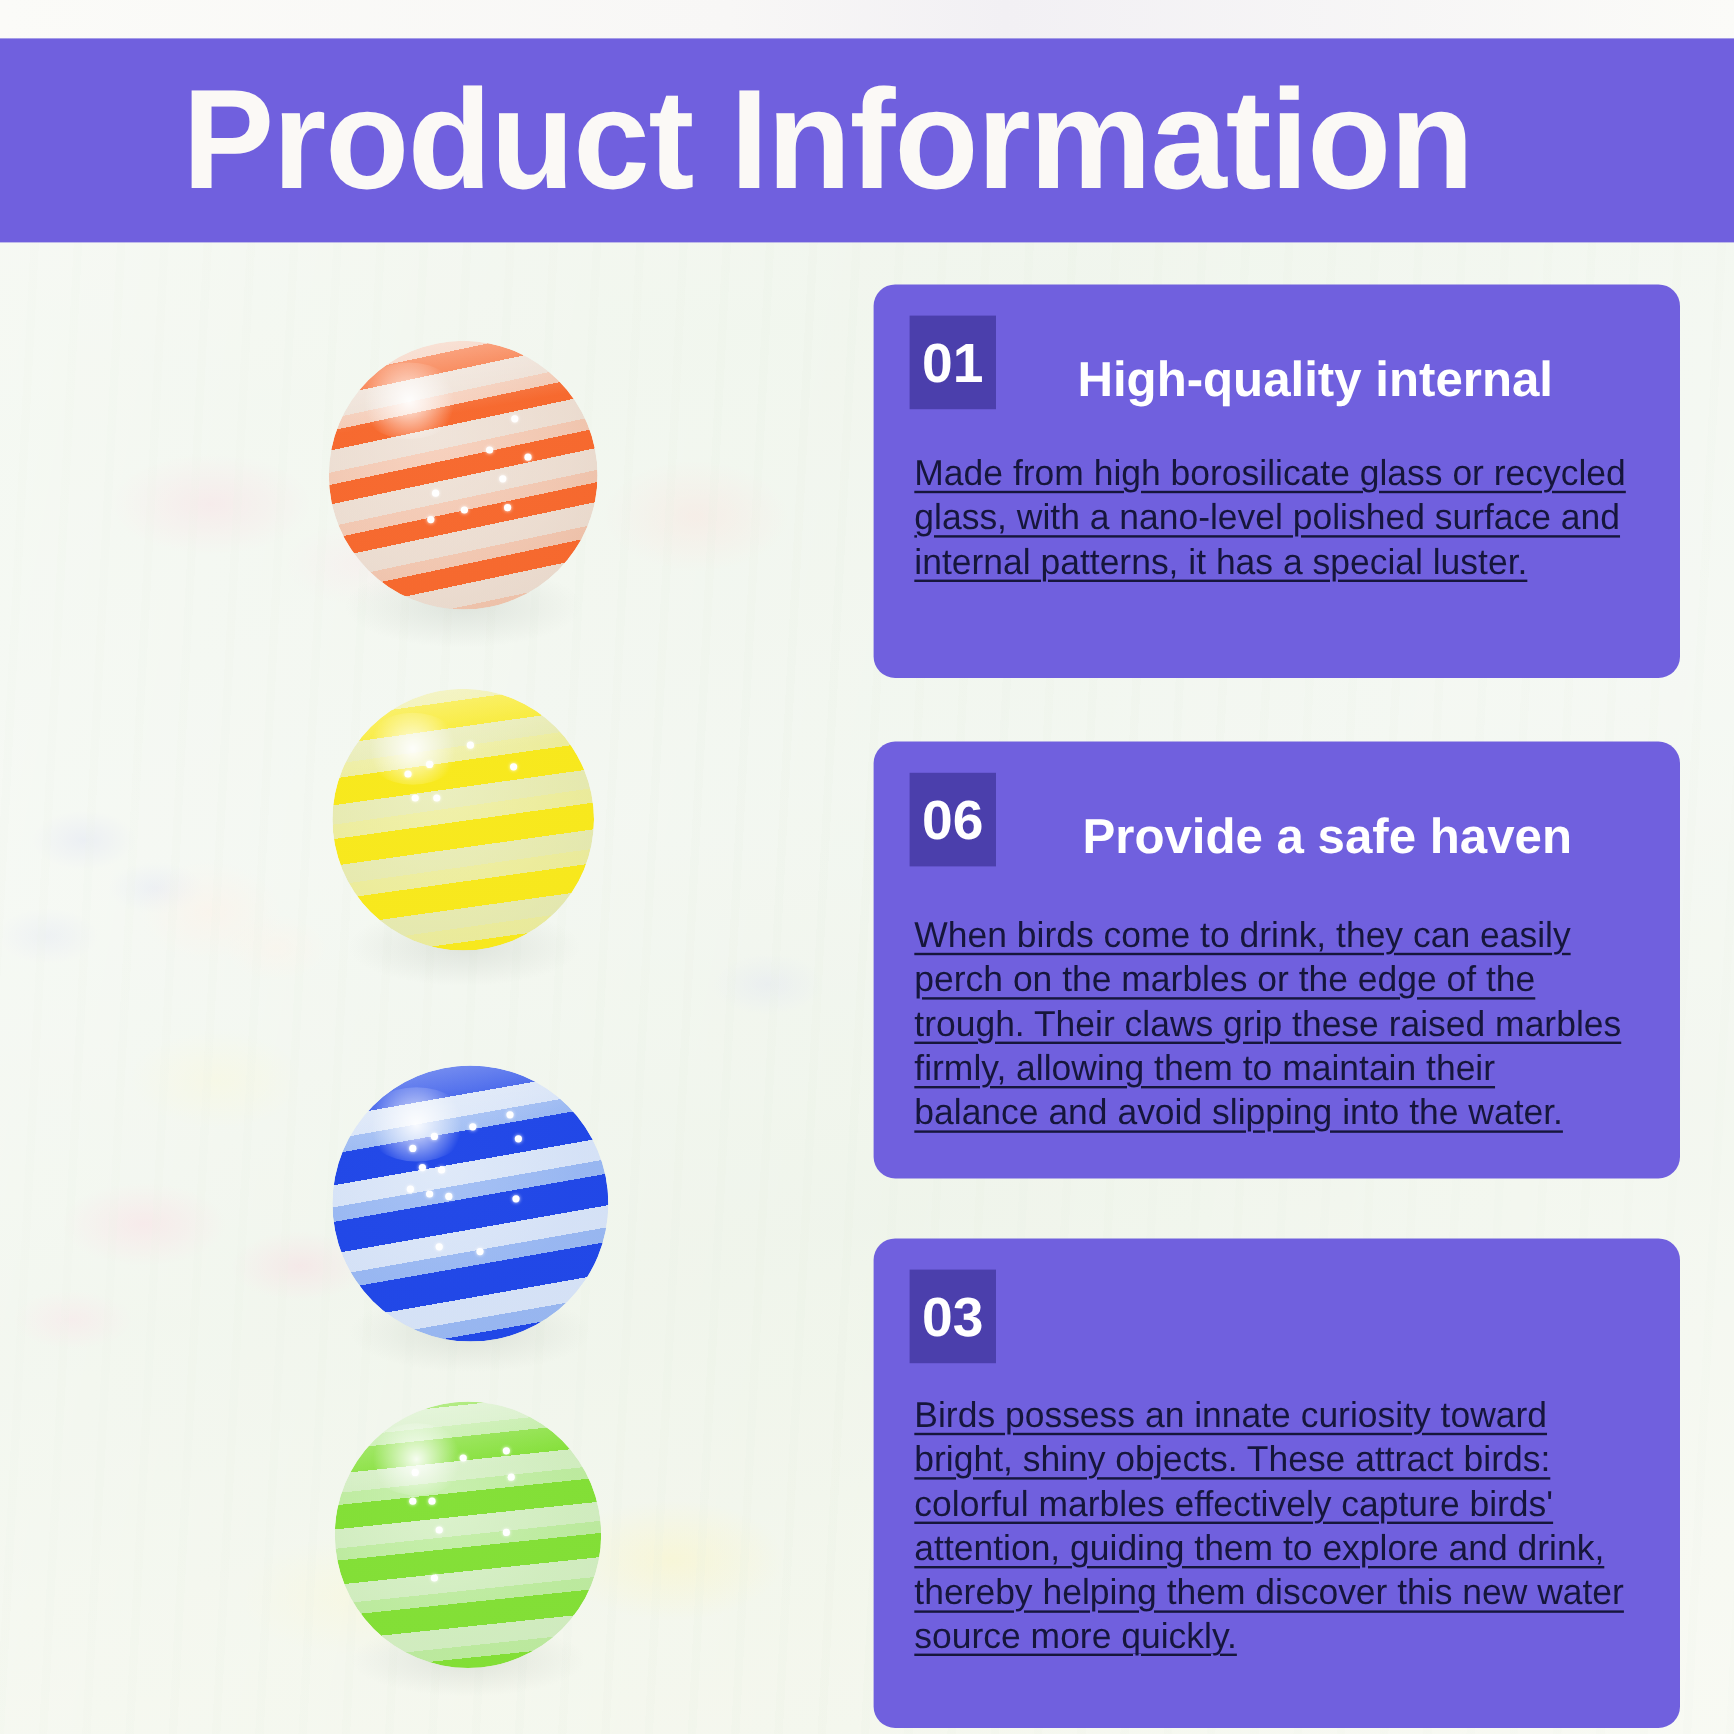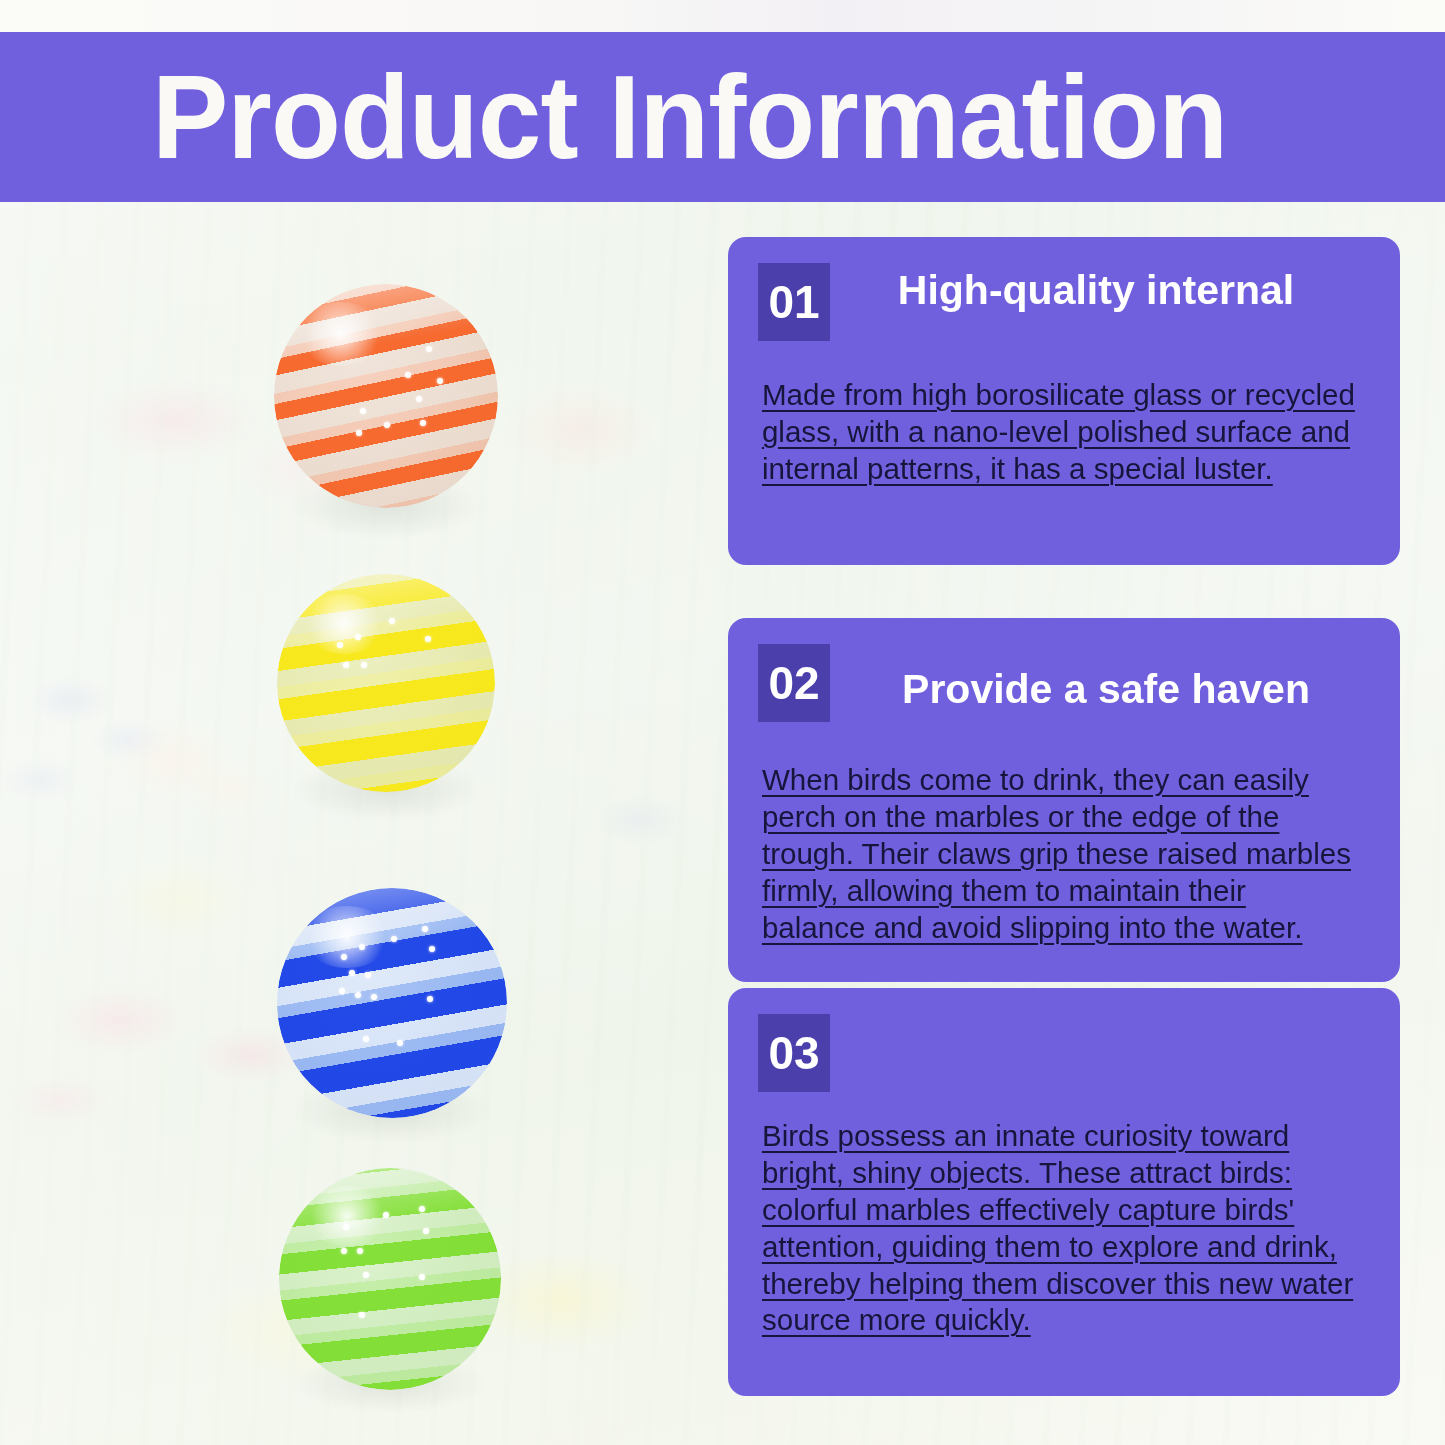--- a/index.html
+++ b/index.html
@@ -173,24 +173,24 @@
   
   .card{
     position:absolute;
     left:728px; width:672px;
     background:#7060DE;
     border-radius:18px;
     padding:26px 30px 28px 30px;
   }
   #card-1{ top:237px; height:328px; }
   #card-2{ top:618px; height:364px; }
-  #card-3{ top:988px; height:408px; }
+  #card-3{ top:1032px; height:408px; }
 
   .card-head{
-    display:flex; align-items:flex-start; gap:12px;
+    display:flex; align-items:flex-end; gap:12px;
   }
   .badge{
     flex:0 0 auto;
     width:72px; height:78px;
     background:#4B3FAC;
     color:#FFFFFF;
     font-size:46px; font-weight:bold;
     display:flex; align-items:center; justify-content:center;
     line-height:1;
   }
@@ -302,21 +302,21 @@
   <div class="card" id="card-1">
     <div class="card-head">
       <div class="badge">01</div>
       <div class="card-title">High-quality internal</div>
     </div>
     <div class="card-body">Made from high borosilicate glass or recycled glass, with a nano-level polished surface and internal patterns, it has a special luster.</div>
   </div>
 
   <div class="card" id="card-2">
     <div class="card-head">
-      <div class="badge">02</div>
+      <div class="badge">06</div>
       <div class="card-title">Provide a safe haven</div>
     </div>
     <div class="card-body">When birds come to drink, they can easily perch on the marbles or the edge of the trough. Their claws grip these raised marbles firmly, allowing them to maintain their balance and avoid slipping into the water.</div>
   </div>
 
   <div class="card" id="card-3">
     <div class="card-head">
       <div class="badge">03</div>
     </div>
     <div class="card-body">Birds possess an innate curiosity toward bright, shiny objects. These attract birds: colorful marbles effectively capture birds' attention, guiding them to explore and drink, thereby helping them discover this new water source more quickly.</div>

